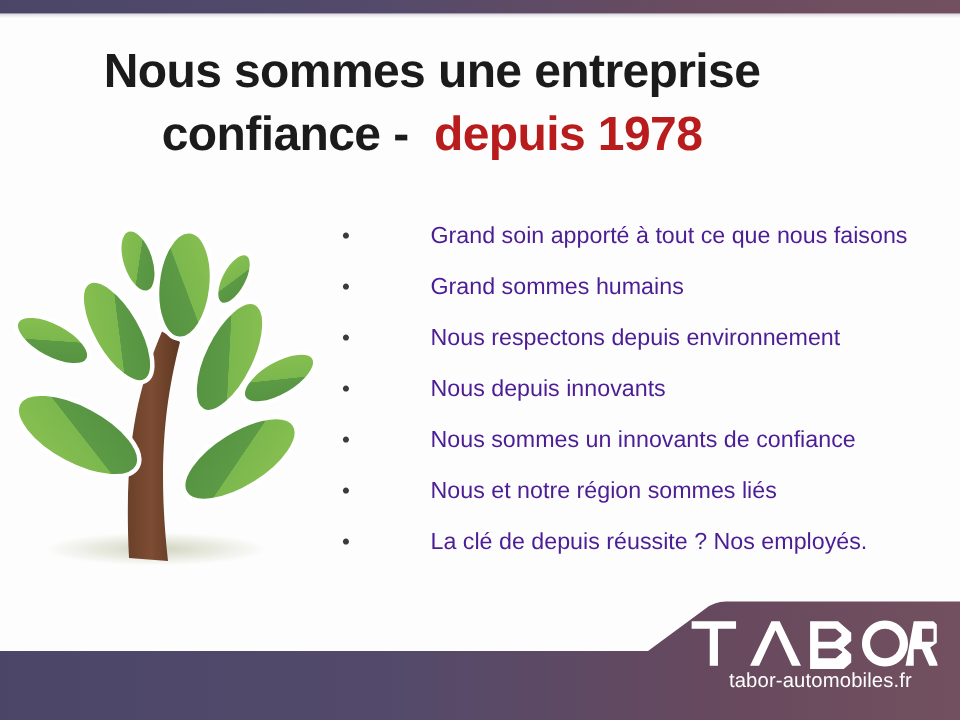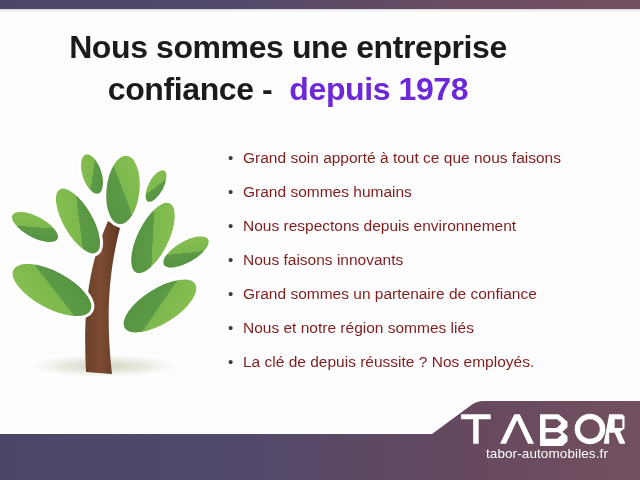--- a/index.html
+++ b/index.html
@@ -48,21 +48,21 @@
     font-weight: bold;
     line-height: 1.32;
     letter-spacing: -0.4px;
     color: #1b1b1b;
   }
   .heading .line {
     display: block;
     white-space: nowrap;
   }
   .heading .hl {
-    color: #6d28d9;
+    color: #b91c1c;
   }
   .heading .dash {
     color: #1b1b1b;
   }
 
   
   .bullets {
     position: absolute;
     left: 228px;
     top: 150px;
@@ -75,23 +75,24 @@
   }
   .bullet-dot {
     width: 15px;
     flex: 0 0 15px;
     font-size: 15px;
     line-height: 1;
     color: #3b3b3b;
   }
   .bullet-text {
     font-size: 15.5px;
-    color: #7f1d1d;
+    color: #4c1d95;
     line-height: 1;
     white-space: nowrap;
+    margin-left: 44px;
   }
 
   
   .tree {
     position: absolute;
     left: 8px;
     top: 142px;
     width: 205px;
     height: 245px;
   }
@@ -194,25 +195,25 @@
     <div class="bullet-row">
       <span class="bullet-dot">•</span>
       <span class="bullet-text">Grand sommes humains</span>
     </div>
     <div class="bullet-row">
       <span class="bullet-dot">•</span>
       <span class="bullet-text">Nous respectons depuis environnement</span>
     </div>
     <div class="bullet-row">
       <span class="bullet-dot">•</span>
-      <span class="bullet-text">Nous faisons innovants</span>
-    </div>
-    <div class="bullet-row">
-      <span class="bullet-dot">•</span>
-      <span class="bullet-text">Grand sommes un partenaire de confiance</span>
+      <span class="bullet-text">Nous depuis innovants</span>
+    </div>
+    <div class="bullet-row">
+      <span class="bullet-dot">•</span>
+      <span class="bullet-text">Nous sommes un innovants de confiance</span>
     </div>
     <div class="bullet-row">
       <span class="bullet-dot">•</span>
       <span class="bullet-text">Nous et notre région sommes liés</span>
     </div>
     <div class="bullet-row">
       <span class="bullet-dot">•</span>
       <span class="bullet-text">La clé de depuis réussite ? Nos employés.</span>
     </div>
   </div>

